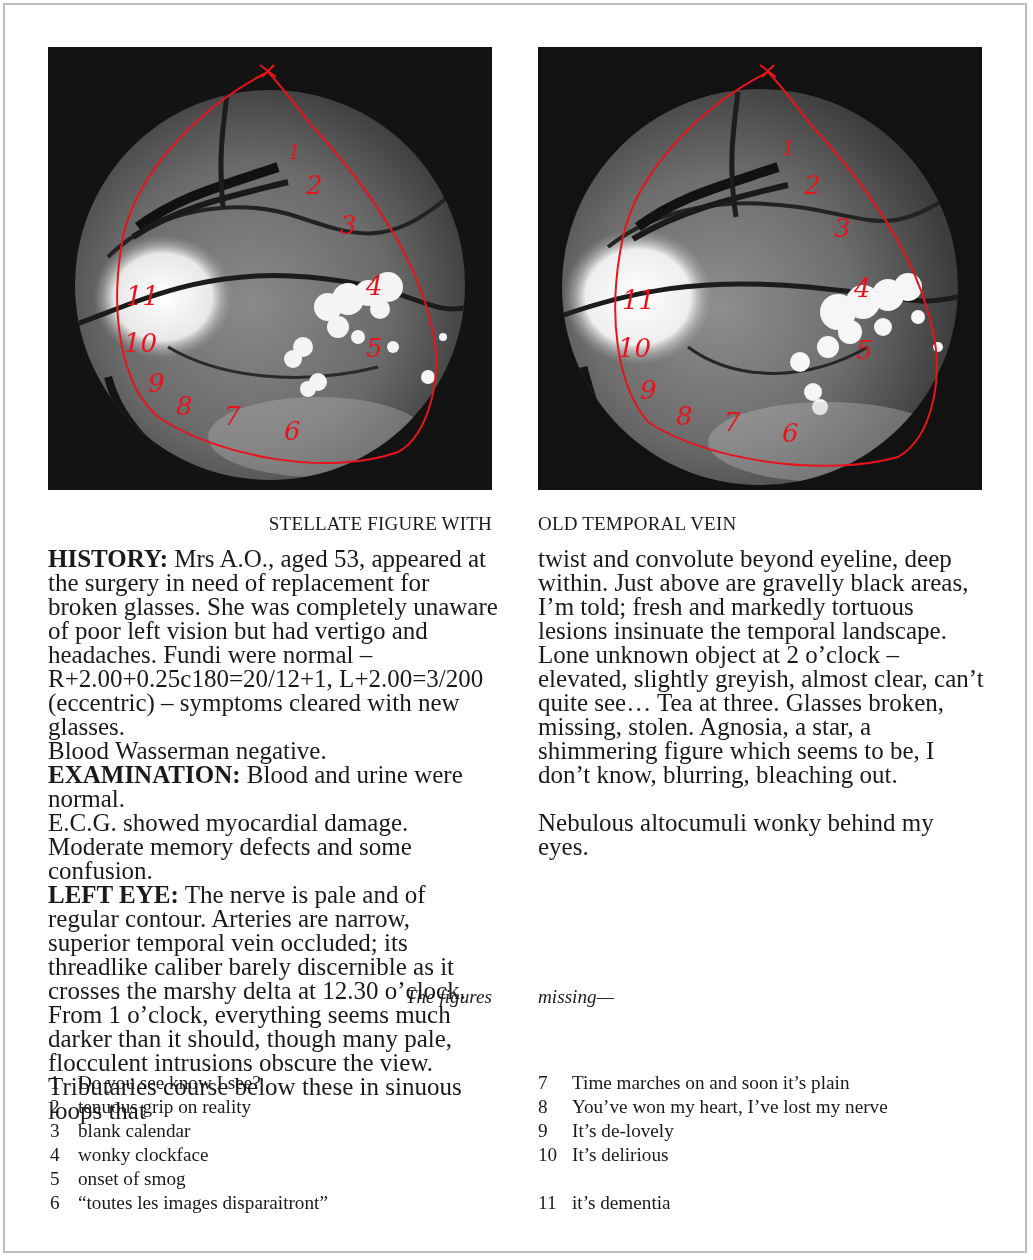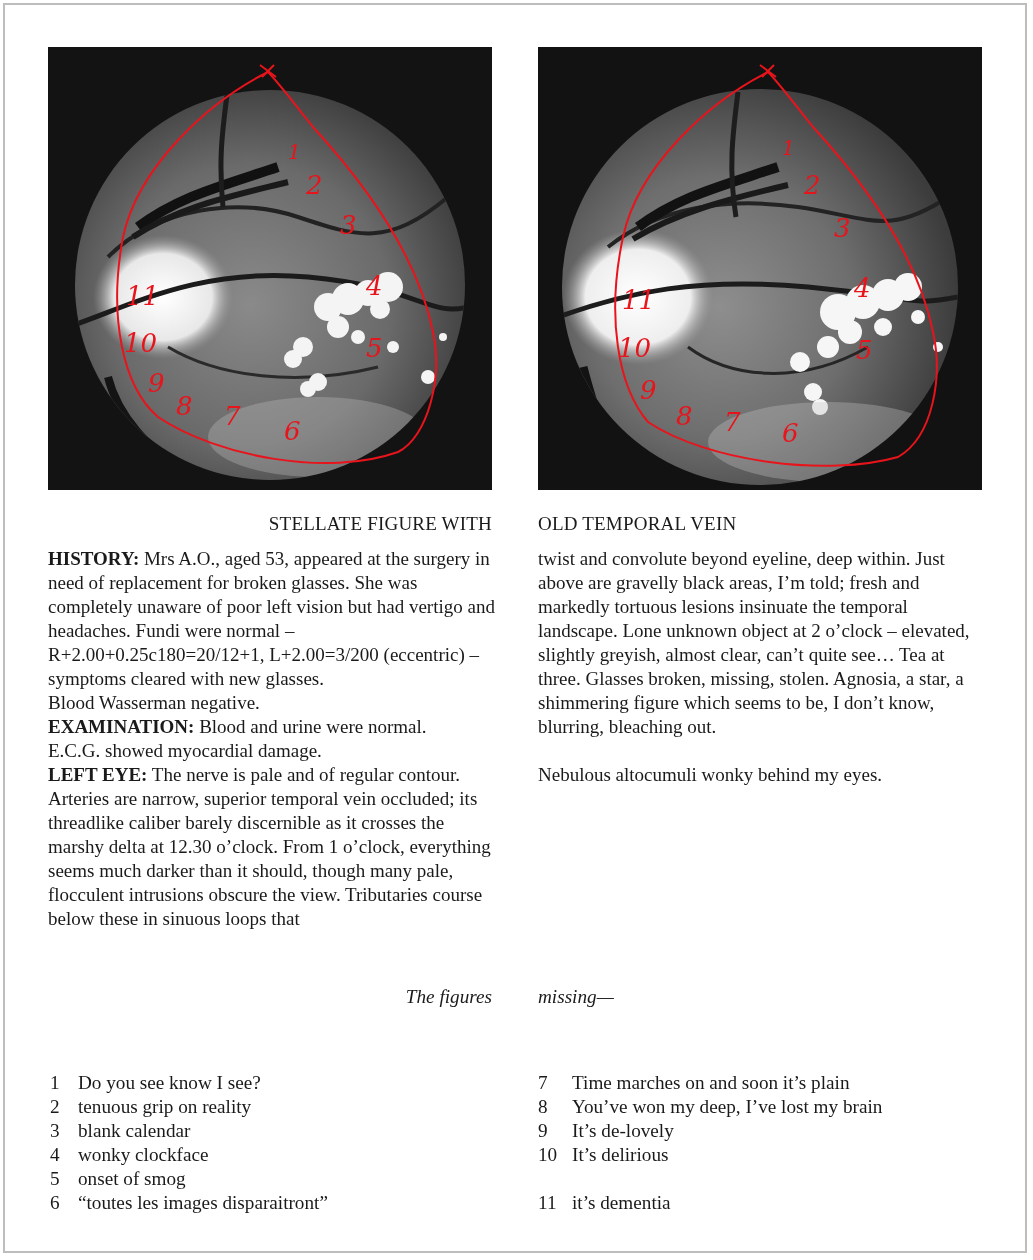--- a/index.html
+++ b/index.html
@@ -9,21 +9,21 @@
                  border: 2px solid #bdbdbd; box-sizing: border-box; }
   .plate { position: absolute; top: 47px; width: 444px; height: 443px; background: #121212; overflow: hidden; }
   .plate svg { display: block; width: 100%; height: 100%; }
   #plate-left { left: 48px; }
   #plate-right { left: 538px; }
 
   .caption { position: absolute; top: 512px; font-size: 19px; letter-spacing: 0.2px; line-height: 24px; }
   #caption-left { right: 541px; }
   #caption-right { left: 538px; }
 
-  .col { position: absolute; top: 547px; width: 450px; font-size: 19px; line-height: 24px; }
+  .col { position: absolute; top: 547px; width: 450px; font-size: 25px; line-height: 24px; }
   #col-left { left: 48px; }
   #col-right { left: 538px; }
   .col p { margin: 0; }
   .lbl { font-weight: bold; }
   .gap { height: 24px; }
 
   .key-head { position: absolute; top: 985px; font-size: 19.2px; font-style: italic; line-height: 24px; text-align: right; }
   #key-head-left { right: 541px; }
   #key-head-right { left: 538px; }
 
@@ -172,20 +172,21 @@
 </div>
 
 <div class="caption" id="caption-left">STELLATE FIGURE WITH</div>
 <div class="caption" id="caption-right">OLD TEMPORAL VEIN</div>
 
 <div class="col" id="col-left">
   <p><span class="lbl">HISTORY:</span><span> Mrs A.O., aged 53, appeared at the surgery in need of replacement for broken glasses. She was completely unaware of poor left vision but had vertigo and headaches. Fundi were normal – R+2.00+0.25c180=20/12+1, L+2.00=3/200 (eccentric) – symptoms cleared with new glasses.</span></p>
   <p>Blood Wasserman negative.</p>
   <p><span class="lbl">EXAMINATION:</span><span> Blood and urine were normal.</span></p>
   <p>E.C.G. showed myocardial damage.</p>
+  <p>Moderate memory defects and some confusion.</p>
   <p><span class="lbl">LEFT EYE:</span><span> The nerve is pale and of regular contour. Arteries are narrow, superior temporal vein occluded; its threadlike caliber barely discernible as it crosses the marshy delta at 12.30 o’clock. From 1 o’clock, everything seems much darker than it should, though many pale, flocculent intrusions obscure the view. Tributaries course below these in sinuous loops that</span></p>
 </div>
 
 <div class="col" id="col-right">
   <p>twist and convolute beyond eyeline, deep within. Just above are gravelly black areas, I’m told; fresh and markedly tortuous lesions insinuate the temporal landscape. Lone unknown object at 2 o’clock – elevated, slightly greyish, almost clear, can’t quite see… Tea at three. Glasses broken, missing, stolen. Agnosia, a star, a shimmering figure which seems to be, I don’t know, blurring, bleaching out.</p>
   <div class="gap"></div>
   <p>Nebulous altocumuli wonky behind my eyes.</p>
 </div>
 
 <div class="key-head" id="key-head-left">The figures</div>
@@ -218,21 +219,21 @@
     </div>
 </div>
 
 <div class="key" id="key-right">
   <div class="key-row">
       <span class="key-num">7</span>
       <span>Time marches on and soon it’s plain</span>
     </div>
   <div class="key-row">
       <span class="key-num">8</span>
-      <span>You’ve won my deep, I’ve lost my brain</span>
+      <span>You’ve won my heart, I’ve lost my nerve</span>
     </div>
   <div class="key-row">
       <span class="key-num">9</span>
       <span>It’s de-lovely</span>
     </div>
   <div class="key-row">
       <span class="key-num">10</span>
       <span>It’s delirious</span>
     </div>
   <div class="key-row spacer"></div>

